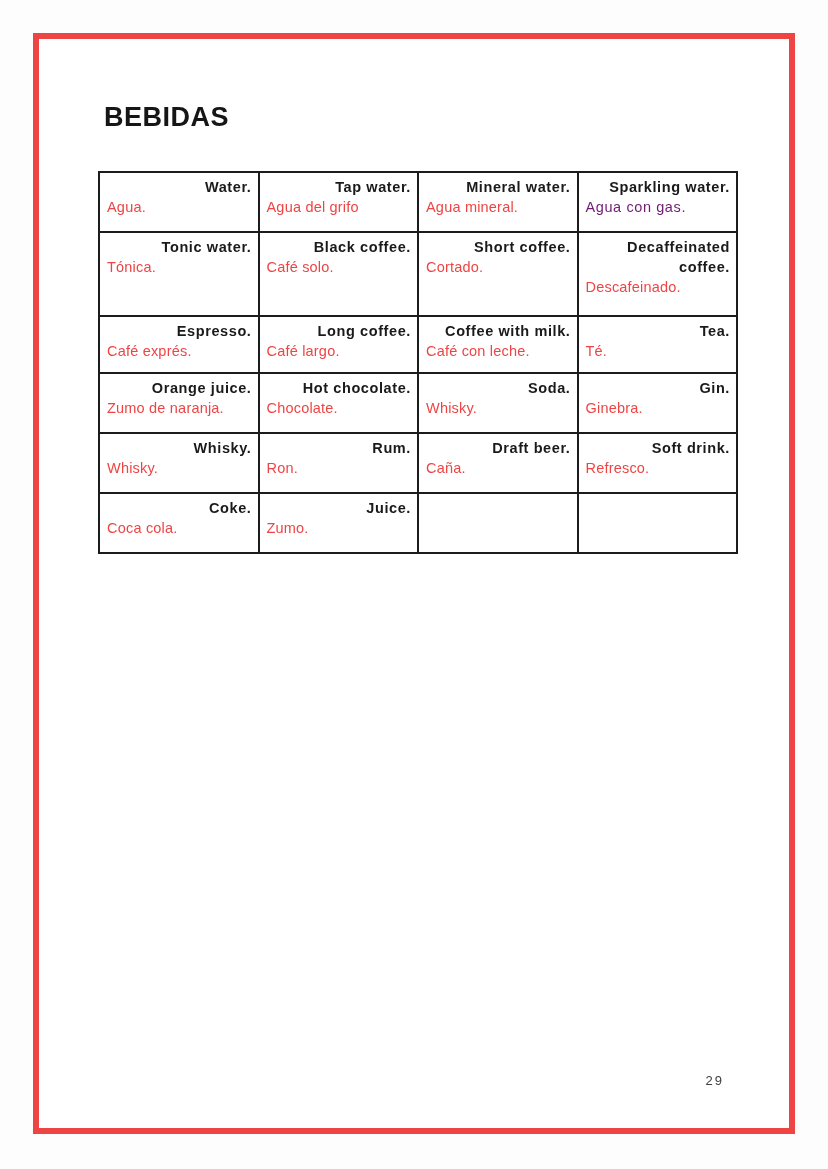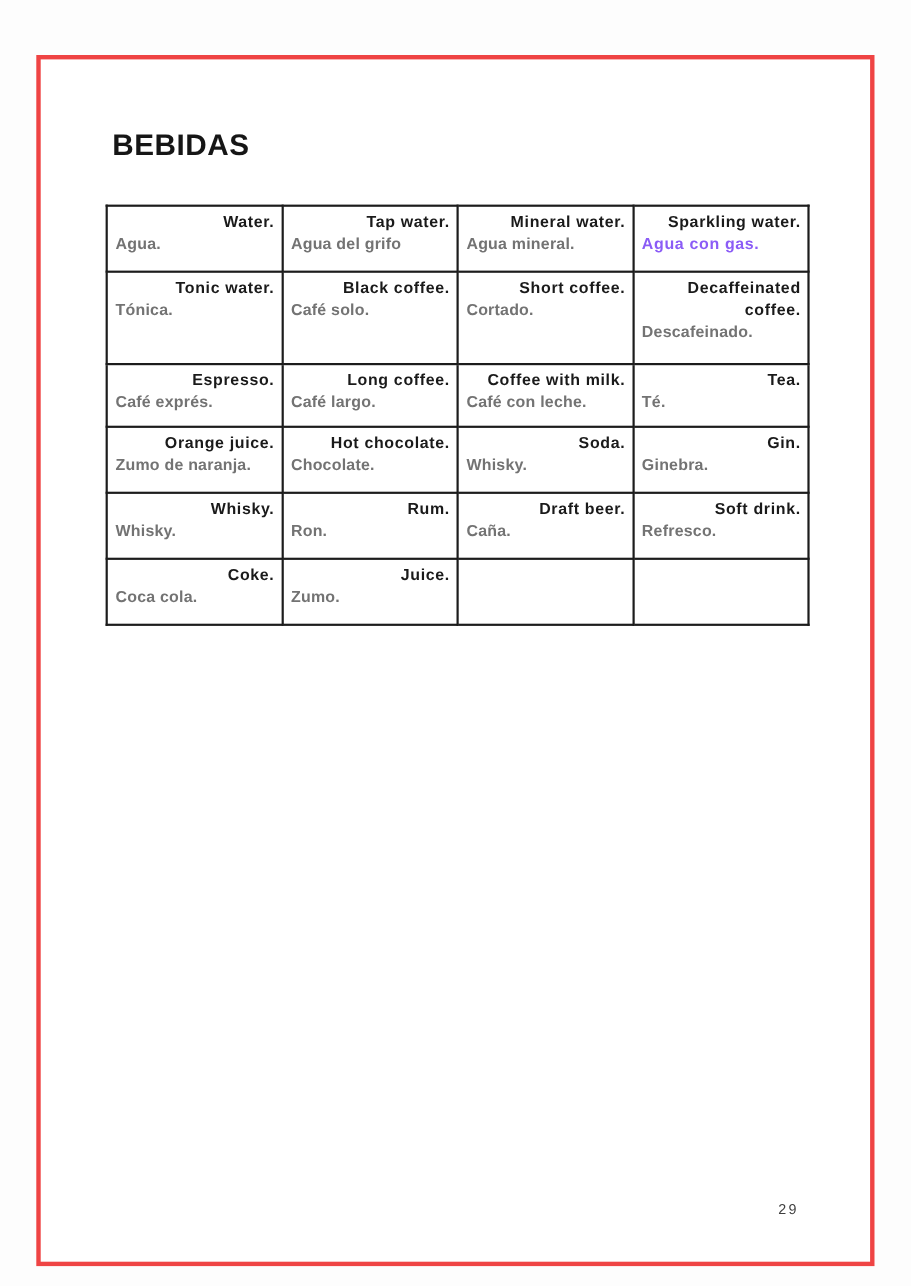--- a/index.html
+++ b/index.html
@@ -5,24 +5,24 @@
   * { margin: 0; padding: 0; box-sizing: border-box; }
   html, body {
     width: 828px; height: 1169px;
     background: #fdfdfd;
     font-family: "Liberation Sans", sans-serif;
     color: #222;
     overflow: hidden;
   }
   .page-frame {
     position: absolute;
-    left: 33px; top: 50px;
+    left: 33px; top: 33px;
     width: 762px; height: 1101px;
     background: #fff;
-    border: 4px solid #ef4444;
+    border: 6px solid #ef4444;
   }
   .page-title {
     position: absolute;
     left: 65px; top: 63px;
     font-size: 27px;
     font-weight: bold;
     color: #161616;
     letter-spacing: 0.5px;
     font-stretch: condensed;
   }
@@ -45,27 +45,27 @@
   .drinks-table tr:nth-child(2) { height: 84px; }
   .drinks-table tr:nth-child(3) { height: 57px; }
   .drinks-table tr:nth-child(7) { height: 48px; }
   .term-en {
     font-weight: bold;
     color: #1a1a1a;
     letter-spacing: 0.6px;
     text-align: right;
   }
   .term-es {
-    font-weight: bold;
-    color: #737373;
+    font-weight: normal;
+    color: #ef4444;
     letter-spacing: 0.2px;
   }
   .term-es.bold {
-    font-weight: bold;
-    color: #8b5cf6;
+    font-weight: normal;
+    color: #701a75;
     letter-spacing: 0.6px;
   }
   .page-number {
     position: absolute;
     right: 65px; bottom: 40px;
     font-size: 13px;
     letter-spacing: 2px;
     color: #404040;
   }
 </style>

